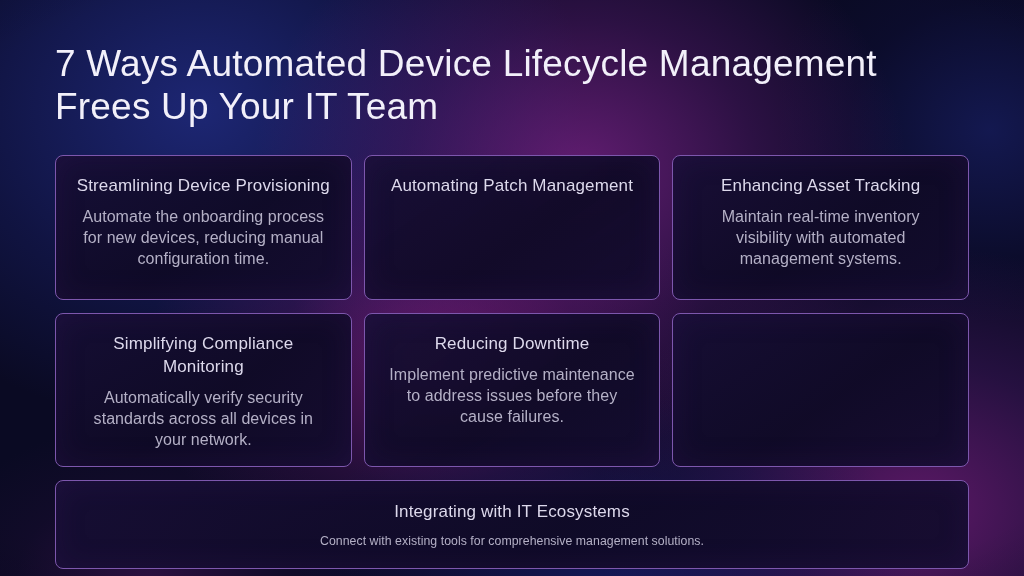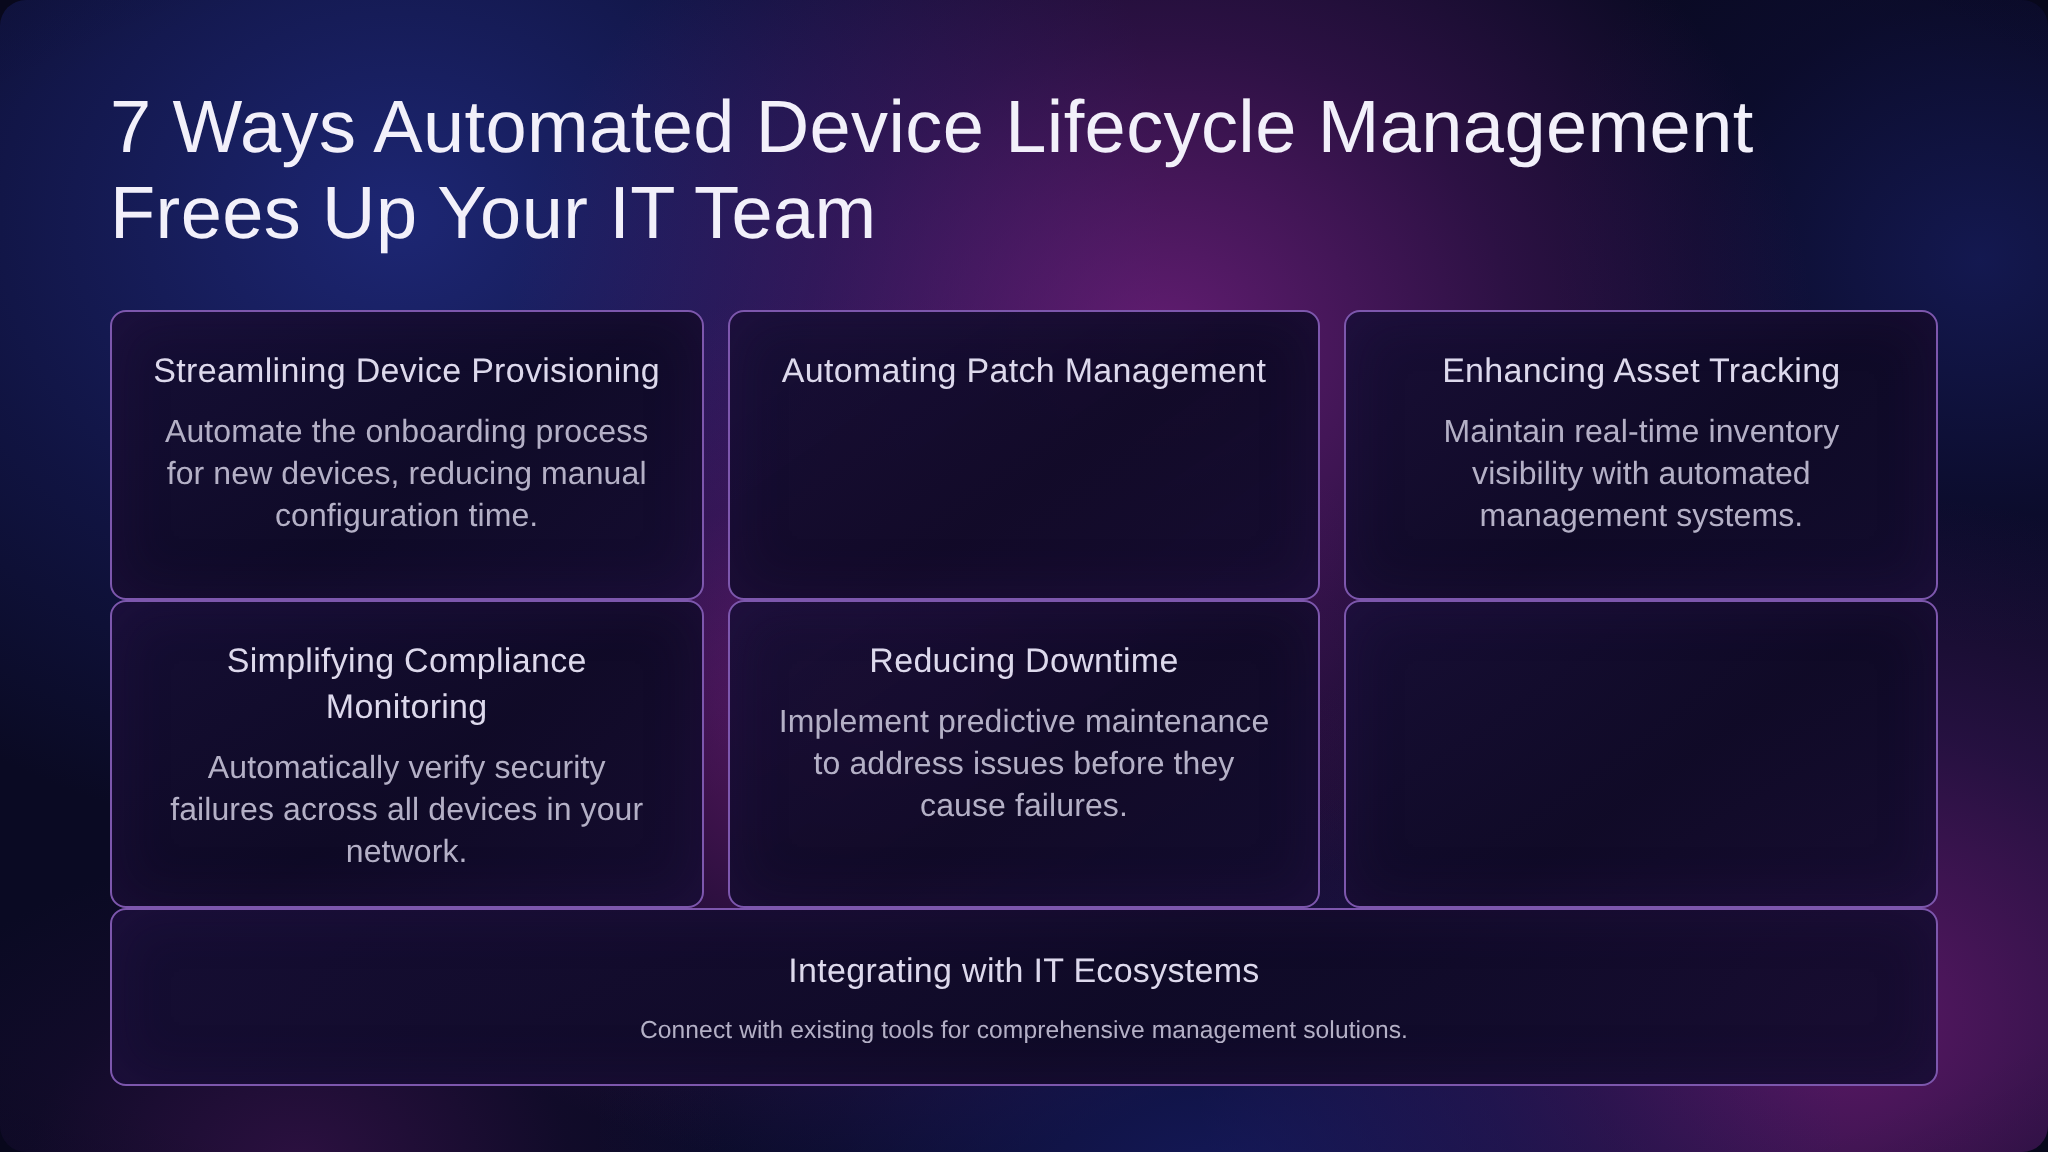--- a/index.html
+++ b/index.html
@@ -9,21 +9,20 @@
     overflow:hidden;
     background:#08081c;
     font-family:"Liberation Sans", sans-serif;
   }
 
   #slide {
     position:relative;
     width:1024px; height:576px;
     overflow:hidden;
     background:#0a0a23;
-    border-radius:13px;
   }
 
   
   .glow { position:absolute; pointer-events:none; }
 
   .g-topleft {
     left:-180px; top:-200px; width:760px; height:620px;
     background:radial-gradient(ellipse at center,
        rgba(30,40,120,0.95) 0%,
        rgba(22,28,92,0.55) 42%,
@@ -92,20 +91,21 @@
 
   .grid {
     position:absolute;
     left:55px; top:155px;
     width:914px;
   }
 
   .row {
     display:flex;
     gap:12px;
+    margin-bottom:13px;
     justify-content:space-between;
   }
 
   .card {
     flex:1 1 0;
     background:linear-gradient(145deg, rgba(22,14,52,0.93) 0%, rgba(15,10,38,0.95) 55%, rgba(19,12,46,0.93) 100%);
     border:1px solid #7d57ad;
     border-radius:8px;
     padding:18px 16px 16px;
     text-align:center;
@@ -167,21 +167,21 @@
         </div>
         <div class="card row1">
           <div class="card-title">Enhancing Asset Tracking</div>
           <div class="card-desc">Maintain real-time inventory visibility with automated management systems.</div>
         </div>
       </div>
 
       <div class="row">
         <div class="card row2">
           <div class="card-title">Simplifying Compliance Monitoring</div>
-          <div class="card-desc">Automatically verify security failures across all devices in your network.</div>
+          <div class="card-desc">Automatically verify security standards across all devices in your network.</div>
         </div>
         <div class="card row2">
           <div class="card-title">Reducing Downtime</div>
           <div class="card-desc">Implement predictive maintenance to address issues before they cause failures.</div>
         </div>
         <div class="card row2">
         </div>
       </div>
 
       <div class="row">

